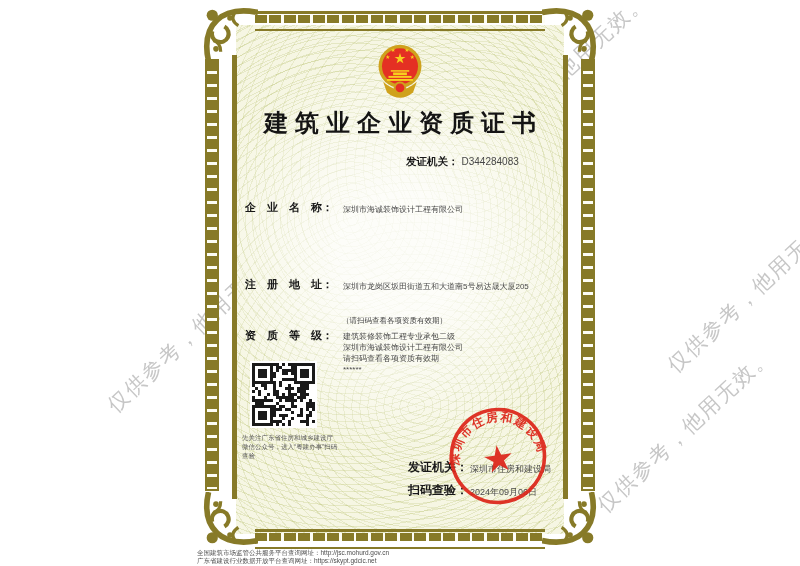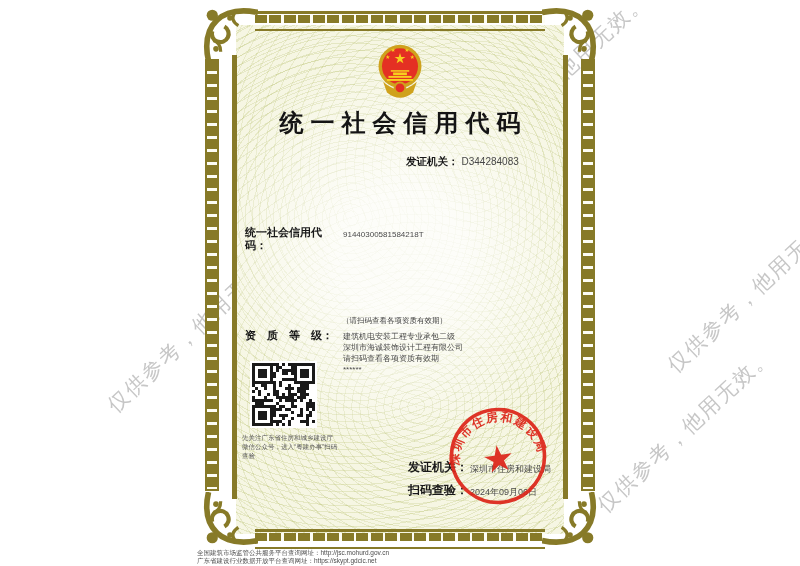--- a/index.html
+++ b/index.html
@@ -150,34 +150,38 @@
         <polygon points="0,-3 0.7,-0.9 2.9,-0.9 1.1,0.4 1.8,2.4 0,1.1 -1.8,2.4 -1.1,0.4 -2.9,-0.9 -0.7,-0.9" transform="translate(21,11)"></polygon>
         <polygon points="0,-3 0.7,-0.9 2.9,-0.9 1.1,0.4 1.8,2.4 0,1.1 -1.8,2.4 -1.1,0.4 -2.9,-0.9 -0.7,-0.9" transform="translate(39,11)"></polygon>
         <polygon points="0,-3 0.7,-0.9 2.9,-0.9 1.1,0.4 1.8,2.4 0,1.1 -1.8,2.4 -1.1,0.4 -2.9,-0.9 -0.7,-0.9" transform="translate(46,20)"></polygon>
         <rect x="18" y="37" width="24" height="2"></rect>
         <rect x="21" y="40" width="18" height="3.5"></rect>
         <rect x="15" y="44.5" width="30" height="2.5"></rect>
         <rect x="13" y="48.5" width="34" height="2.5"></rect>
       </g>
     </svg>
 
-    <div class="title">统一社会信用代码</div>
+    <div class="title">建筑业企业资质证书</div>
     <div class="certno">
       <b>发证机关：</b><span>D344284083</span>
     </div>
 
-    <div class="row r-credit">
-      <span class="lbl">统一社会信用代码：</span>
-      <span class="val">91440300581584218T</span>
+    <div class="row r-name">
+      <span class="lbl">企　业　名　称：</span>
+      <span class="val">深圳市海诚装饰设计工程有限公司</span>
+    </div>
+    <div class="row r-addr">
+      <span class="lbl">注　册　地　址：</span>
+      <span class="val">深圳市龙岗区坂田街道五和大道南5号易达晟大厦205</span>
     </div>
     <div class="note">（请扫码查看各项资质有效期）</div>
     <div class="row r-grade">
       <span class="lbl">资　质　等　级：</span>
       <span class="val val-lines">
-        <div>建筑机电安装工程专业承包二级</div>
+        <div>建筑装修装饰工程专业承包二级</div>
         <div>深圳市海诚装饰设计工程有限公司</div>
         <div>请扫码查看各项资质有效期</div>
         <div>******</div>
       </span>
     </div>
 
     <div class="qrbox">
         <div class="qrgrid" id="qr">
           <i style="left: 0px; top: 0px;"></i>
           <i style="left: 3px; top: 0px;"></i>

